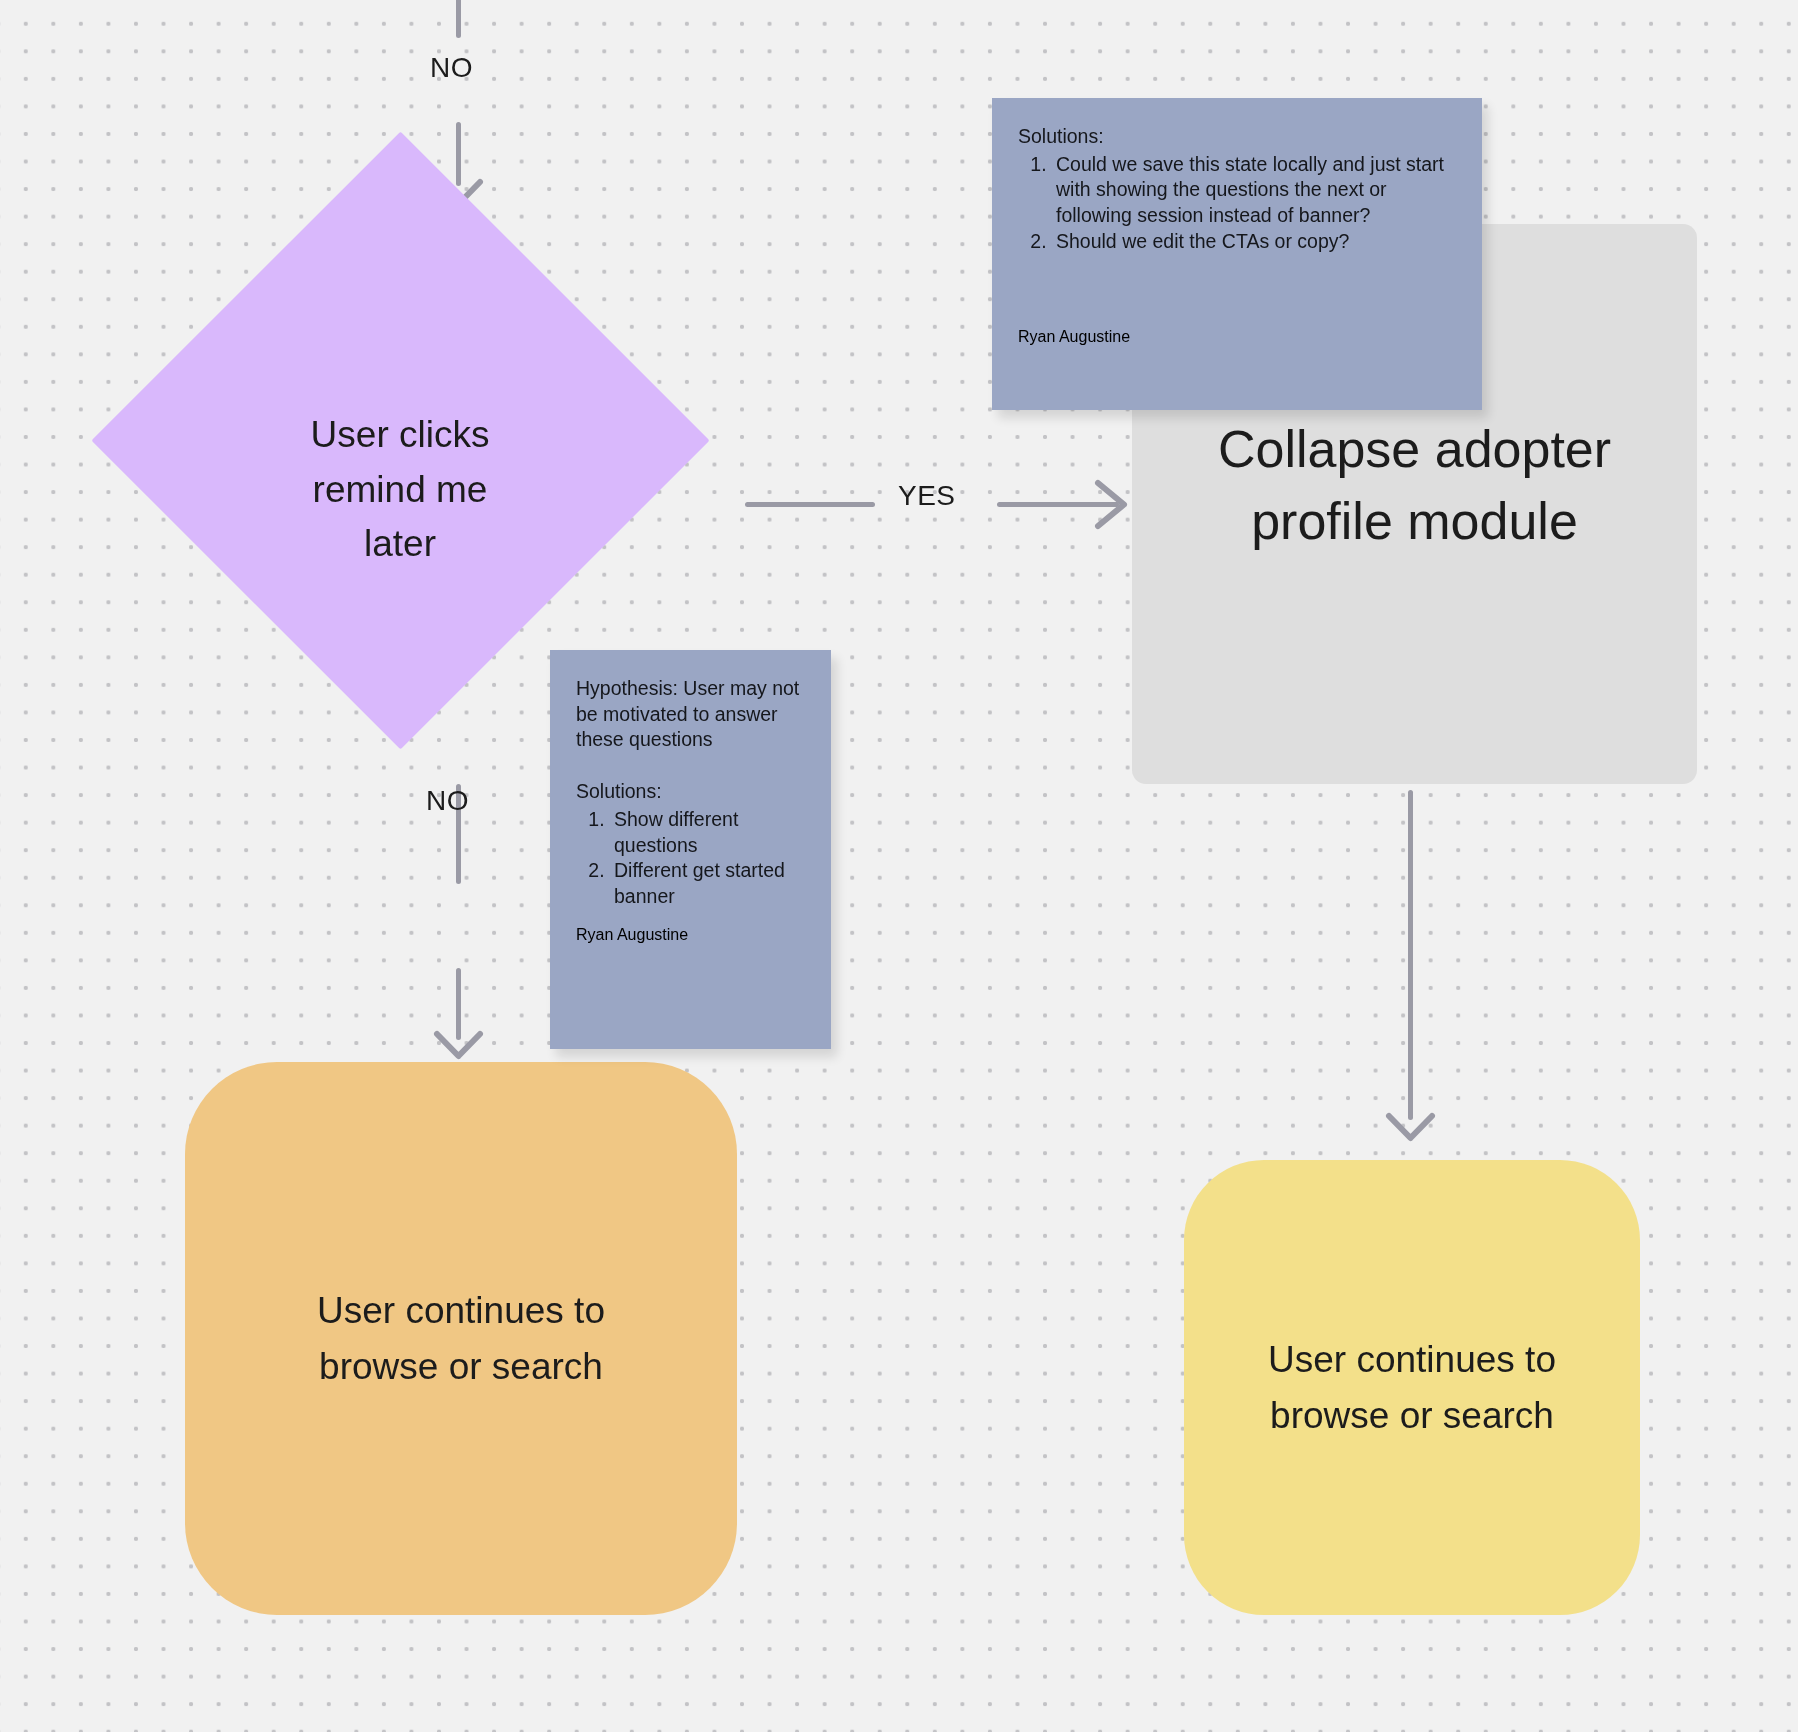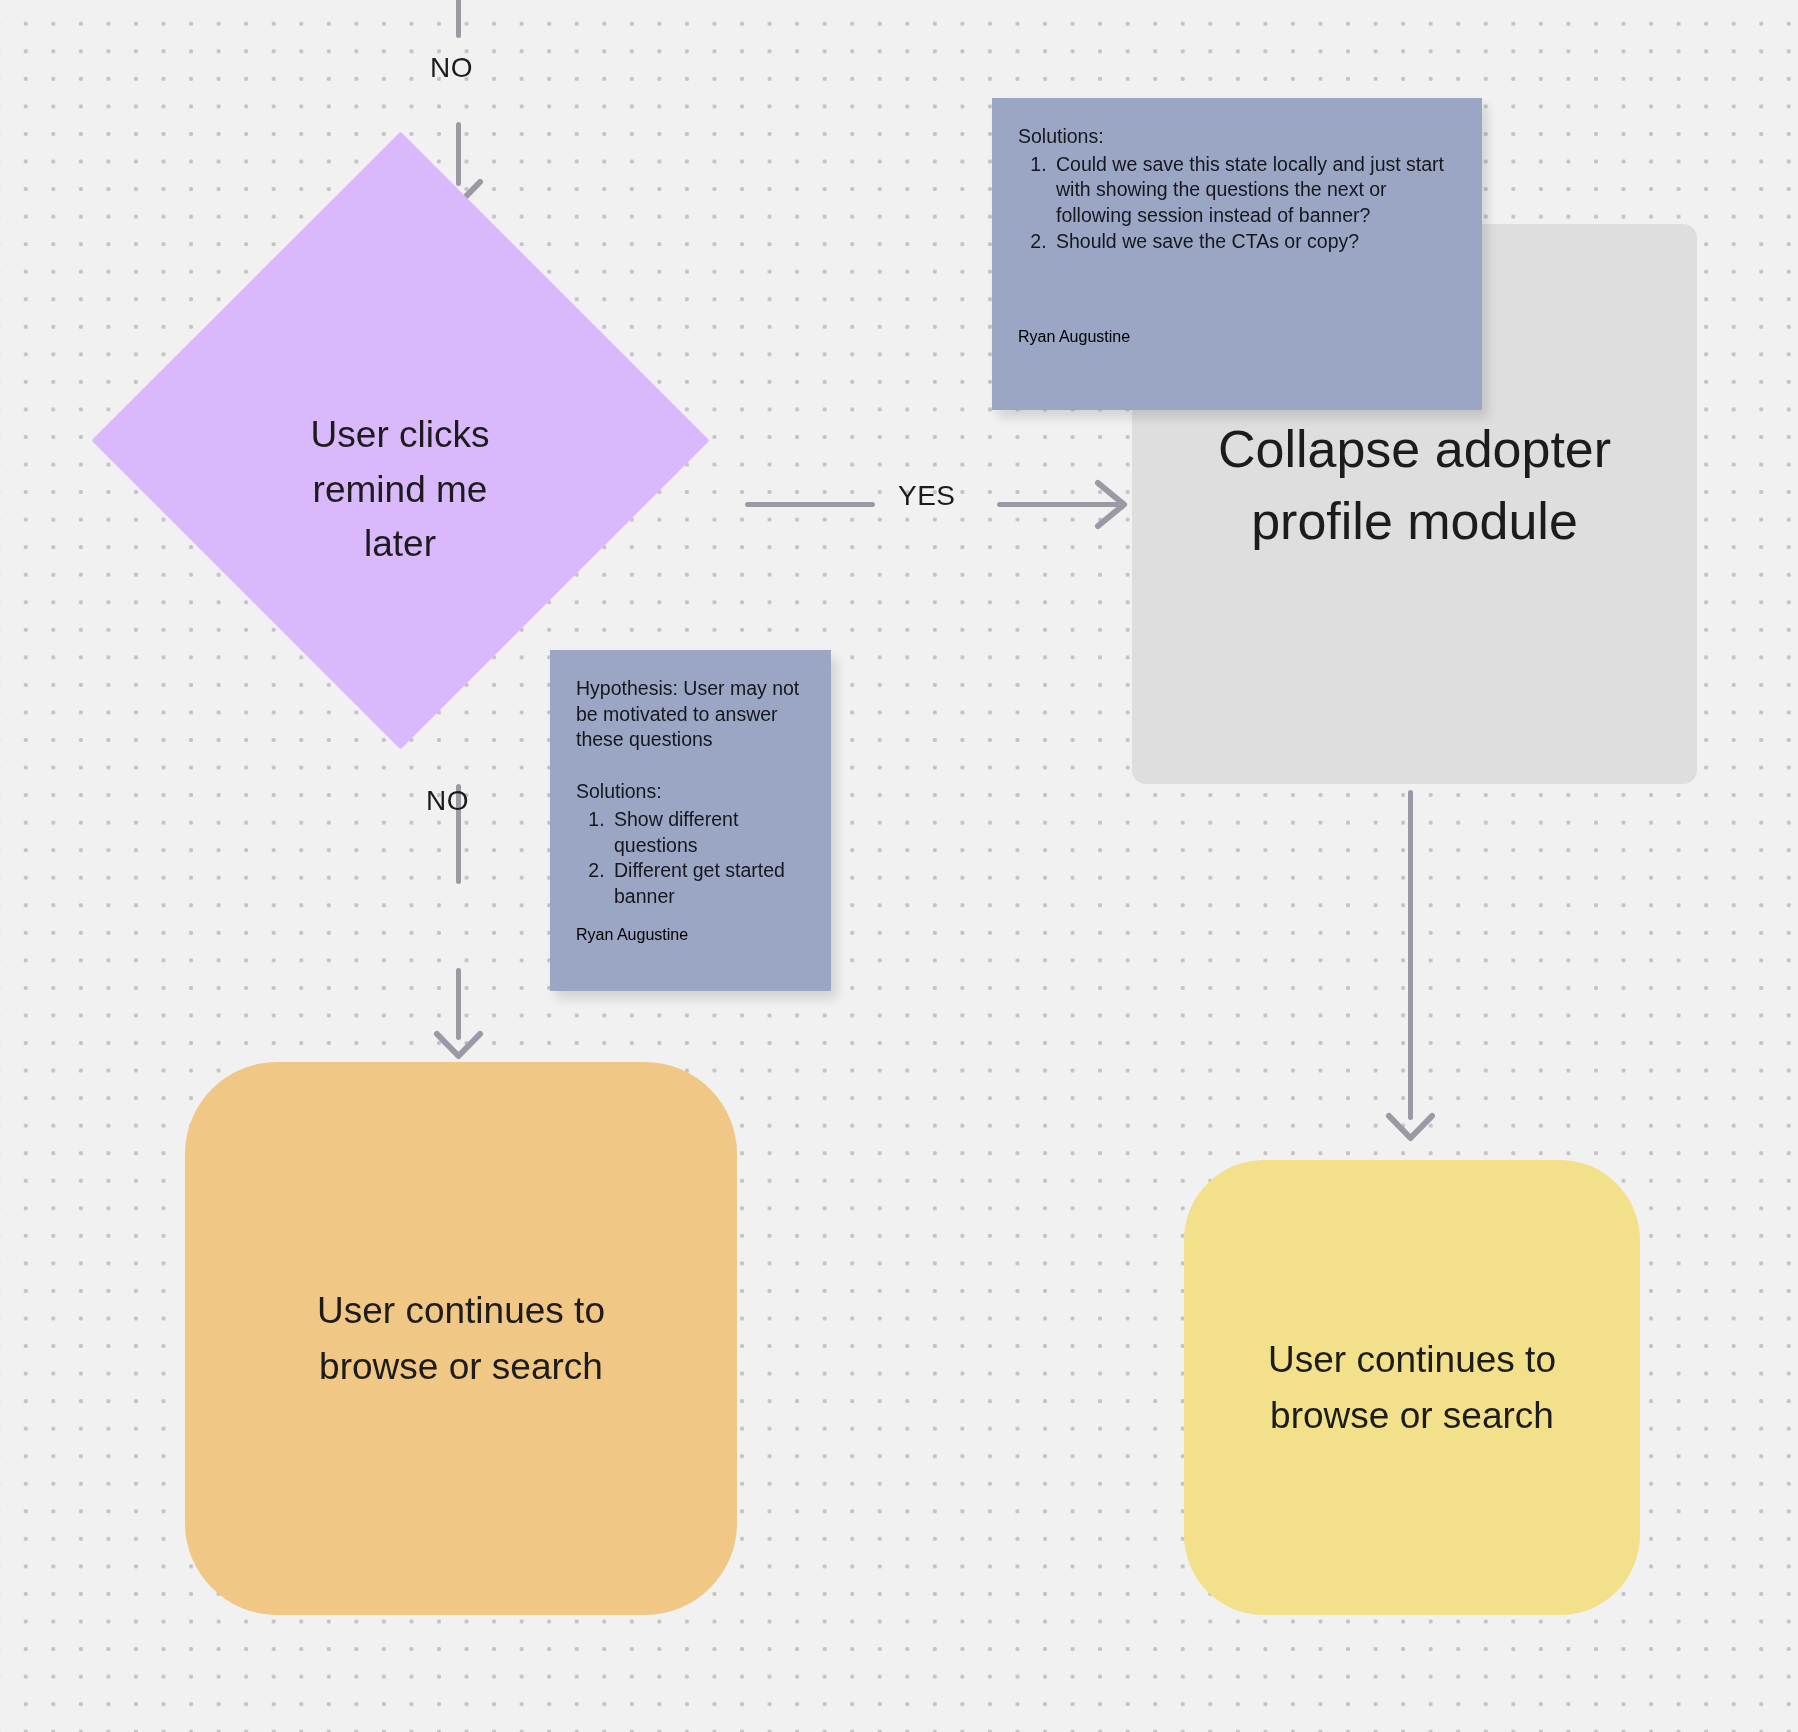--- a/index.html
+++ b/index.html
@@ -143,21 +143,21 @@
   .sticky .author {
     position: absolute;
     left: 26px;
     font-size: 16px;
     color: #000000;
   }
 
   #sticky-note-1 { left: 992px; top: 98px; width: 490px; height: 312px; }
   #sticky-note-1 .author { top: 228px; }
 
-  #sticky-note-2 { left: 550px; top: 650px; width: 281px; height: 341px; }
+  #sticky-note-2 { left: 550px; top: 650px; width: 281px; height: 399px; }
   #sticky-note-2 .author { top: 274px; }
 </style>
 </head>
 <body>
 
 <div id="canvas">
 
   <div class="edge">
     <div class="v-line" style="left:456px; top:-10px; height:48px;"></div>
     <div class="edge-label" style="left:430px; top:52px;">NO</div>
@@ -210,21 +210,21 @@
   <div id="yellow-box" class="node">
     <span class="txt">User continues to
 browse or search</span>
   </div>
 
   <div id="sticky-note-1" class="sticky">
     <div class="body">
       <p class="sol-label">Solutions:</p>
       <ol>
         <li>Could we save this state locally and just start with showing the questions the next or following session instead of banner?</li>
-        <li>Should we save the CTAs or copy?</li>
+        <li>Should we edit the CTAs or copy?</li>
       </ol>
     </div>
     <div class="author">Ryan Augustine</div>
   </div>
 
   <div id="sticky-note-2" class="sticky">
     <div class="body">
       <p class="hypothesis">Hypothesis: User may not be motivated to answer these questions</p>
       <p class="sol-label">Solutions:</p>
       <ol>

